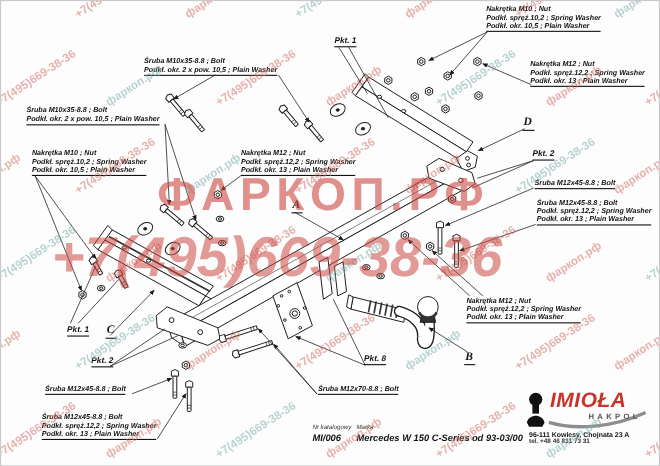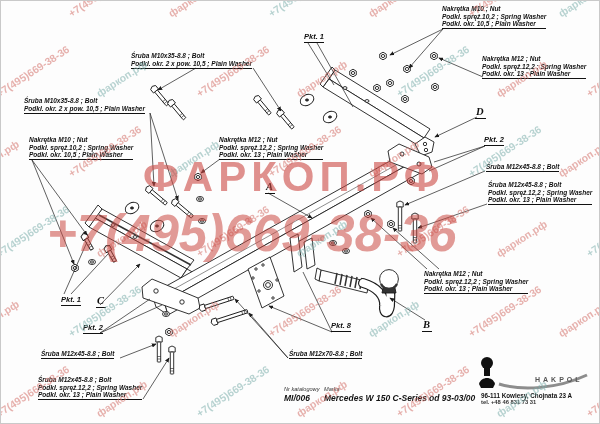--- a/index.html
+++ b/index.html
@@ -369,20 +369,21 @@
   <div class="ftr tbl-v" style="left:323px;top:392px">Mercedes W 150 C-Series</div>
   <div class="ftr tbl-v" style="left:428px;top:392px">od 93-03/00</div>
 
   <div class="ftr" style="left:476px;top:353px;width:112px;height:38px">
     <svg width="112" height="38" viewBox="0 0 112 38">
       <circle cx="10" cy="9" r="6" fill="#111"></circle>
       <rect x="7" y="14" width="6" height="8" fill="#111"></rect>
       <path d="M2,30 C4,22 16,22 18,30 L16,34 L4,34 Z" fill="#111"></path>
       <path d="M22,30 C45,37 80,35 110,21" fill="none" stroke="#8d8d8d" stroke-width="3"></path>
     </svg>
+    <div id="logo-text" style="position: absolute; left: 23px; top: 0px; color: rgb(201, 52, 42);">IMIOŁA</div>
     <div id="logo-sub" style="position:absolute;left:58px;top:22px">HAKPOL</div>
   </div>
   <div class="ftr addr1" style="left:480px;top:391px">96-111 Kowiesy, Chojnata 23 A</div>
   <div class="ftr addr2" style="left:480px;top:398px">tel. +48 46 831 73 31</div>
 
   <div id="wm">
       <div class="wm-tile" style="left: -35px; top: 8px; color: rgb(127, 176, 173);">фаркоп.рф</div>
       <div class="wm-tile" style="left: 65px; top: 8px; color: rgb(212, 115, 108);">+7(495)669-38-36</div>
       <div class="wm-tile" style="left: 165px; top: 8px; color: rgb(212, 115, 108);">фаркоп.рф</div>
       <div class="wm-tile" style="left: 265px; top: 8px; color: rgb(127, 176, 173);">+7(495)669-38-36</div>

